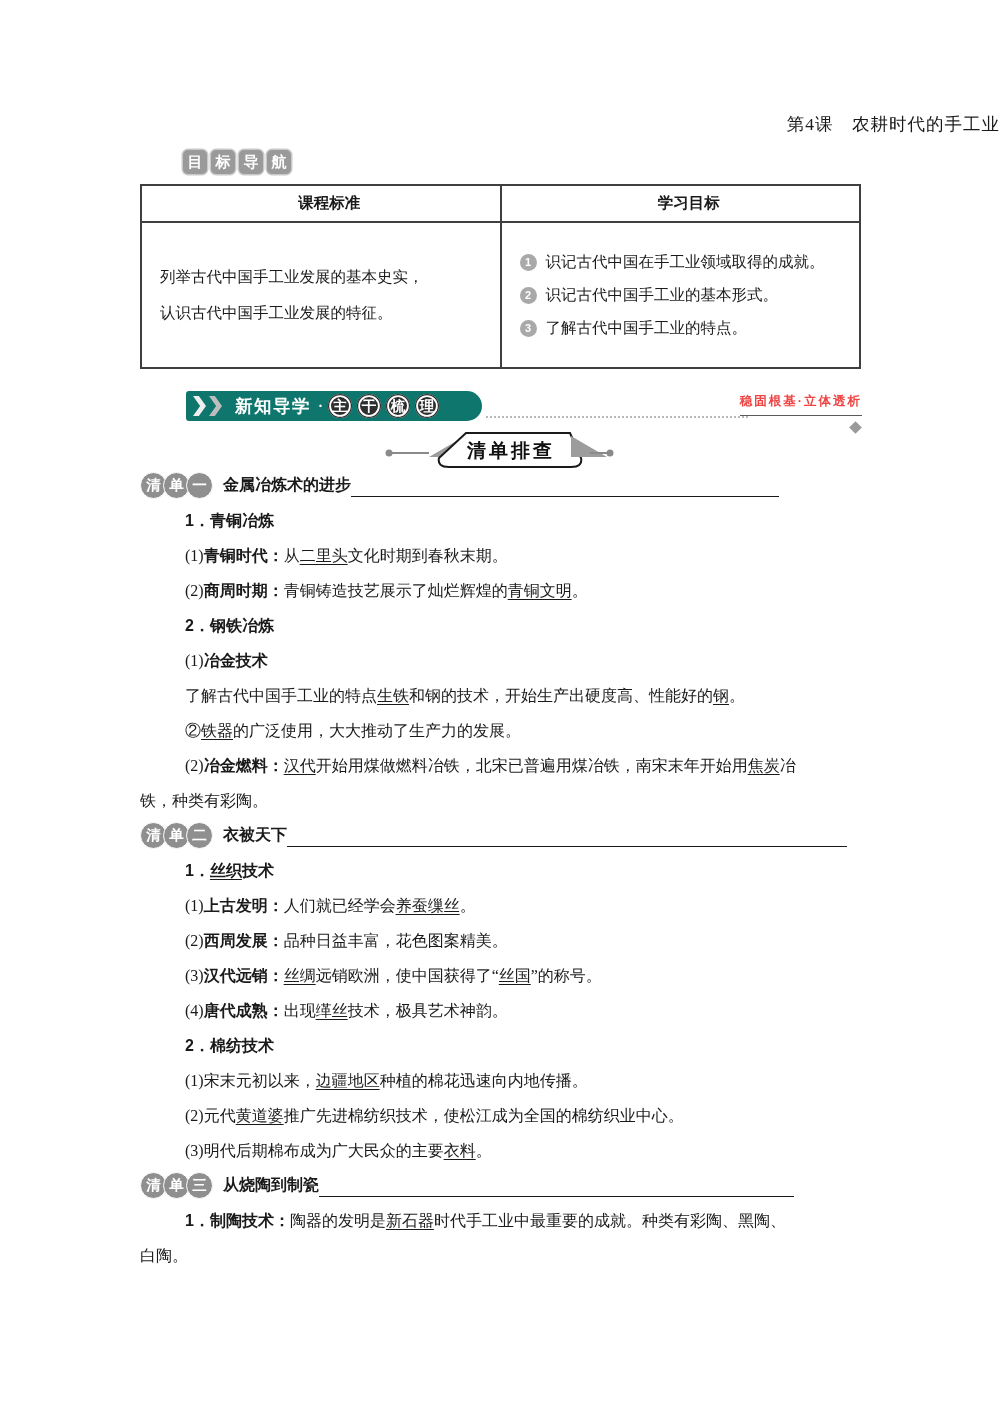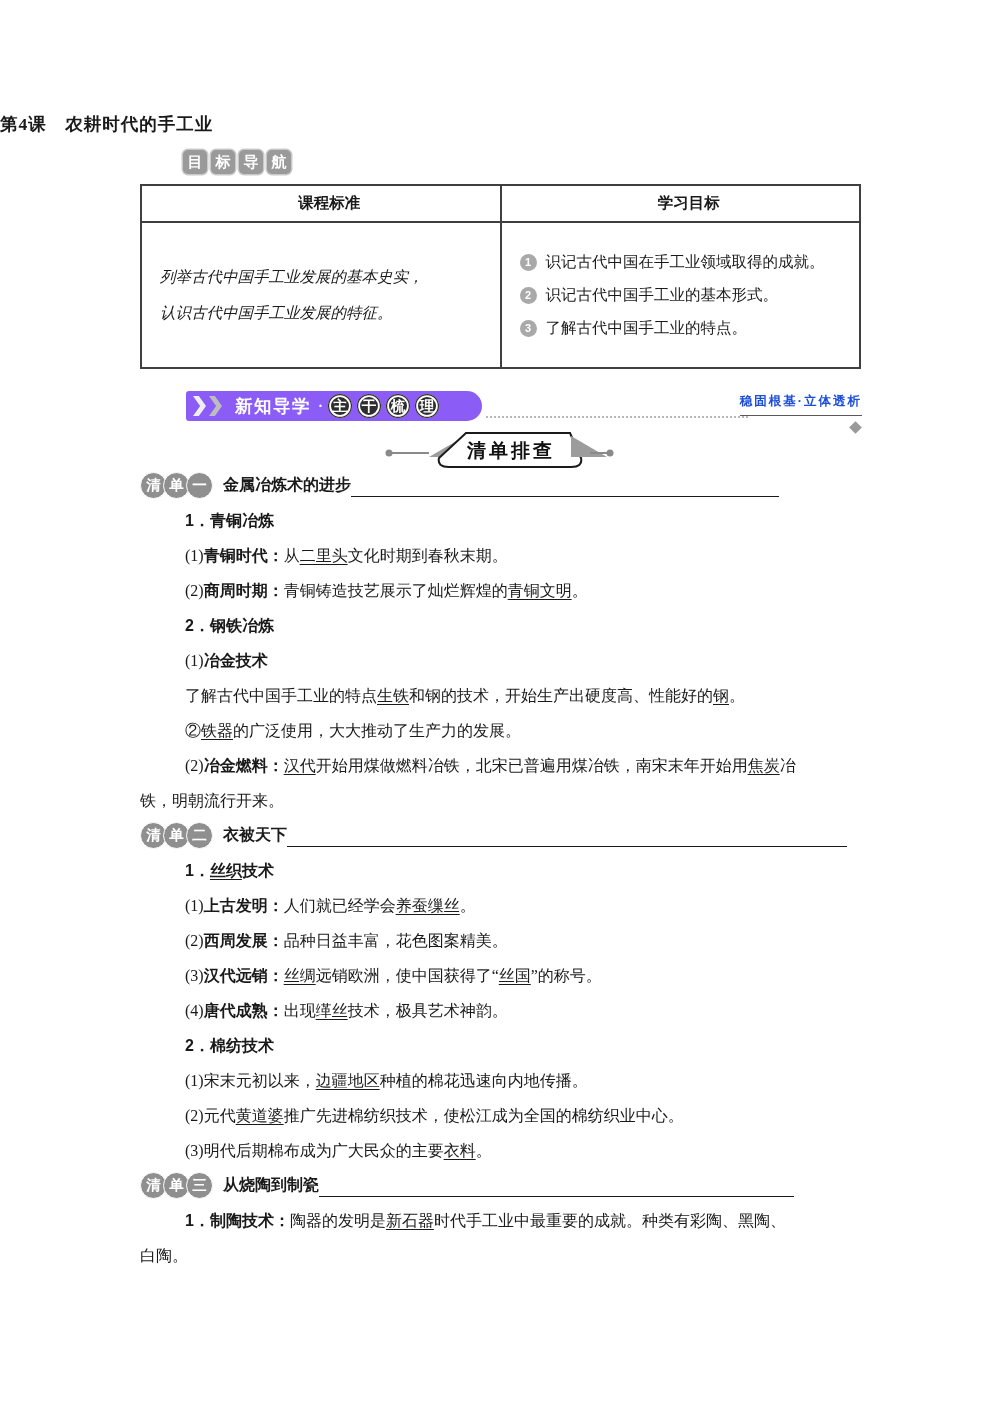--- a/index.html
+++ b/index.html
@@ -1,60 +1,60 @@
 <!DOCTYPE html>
 <html><head>
 <meta charset="utf-8">
 <style>
   html,body{margin:0;padding:0;background:#fff;}
   .page{position:relative;width:1000px;height:1414px;margin:0 auto;background:#ffffff;
         font-family:"Liberation Serif",serif;color:#1a1a1a;overflow:hidden;}
 
   
-  .doc-title{position:absolute;top:112px;left:0;width:100%;text-align:left;
-             font-weight:bold;font-size:17.5px;letter-spacing:1px;}
+  .doc-title{position:absolute;top:112px;left:0;width:100%;text-align:right;
+             font-weight:normal;font-size:17.5px;letter-spacing:1px;}
 
   
   .goal-nav{position:absolute;left:183px;top:150px;display:flex;gap:4px;}
   .tile{width:24px;height:24px;background:#9a9a9a;color:#fff;border-radius:5px;
         font-family:"Liberation Sans",sans-serif;font-weight:bold;font-size:15px;
         line-height:24px;text-align:center;box-shadow:0 0 0 1.5px #c9c9c9;}
 
   
   .info-table{position:absolute;left:140px;top:184px;width:721px;border-collapse:collapse;
               table-layout:fixed;font-family:"Liberation Sans",sans-serif;}
   .info-table th,.info-table td{border:2px solid #3f3f3f;padding-left:18px;}
   .info-table th{height:33px;font-size:15.5px;font-weight:bold;text-align:center;}
   .info-table td{height:140px;vertical-align:middle;font-size:15.5px;}
   .cell-standard{padding:0 8px 0 46px;}
-  .cell-standard p{margin:14px 0;line-height:22px;font-style:italic;}
+  .cell-standard p{margin:14px 0;line-height:22px;}
   .cell-objectives{padding:2px 8px 2px 13px;}
   .obj-item{display:flex;align-items:center;gap:9px;margin:13px 0;line-height:20px;}
   .num-circle{flex:0 0 auto;width:17px;height:17px;border-radius:50%;background:#a9a9a9;
               color:#fff;font-family:"Liberation Sans",sans-serif;font-weight:bold;
               font-size:11px;line-height:17px;text-align:center;}
 
   
   .banner-row{position:absolute;left:140px;top:391px;width:722px;height:34px;}
-  .banner-bar{position:absolute;left:46px;top:0;width:296px;height:30px;background:#8b5cf6;
+  .banner-bar{position:absolute;left:46px;top:0;width:296px;height:30px;background:#0f766e;
               border-radius:3px 15px 15px 3px;display:flex;align-items:center;}
   .chevrons{display:flex;gap:3px;margin-left:7px;}
   .chev{width:13px;height:20px;clip-path:polygon(0 0,45% 0,100% 50%,45% 100%,0 100%,55% 50%);}
   .chev1{background:#efefef;}
   .chev2{background:#bdbdbd;}
   .banner-title{color:#fff;font-family:"Liberation Sans",sans-serif;font-weight:bold;
                 font-size:17.5px;margin-left:13px;letter-spacing:1.5px;}
   .banner-dot{color:#fff;font-weight:bold;margin:0 5px 0 7px;font-size:15px;}
   .coins{display:flex;gap:5px;}
   .coin{width:24px;height:24px;border-radius:50%;background:#2e2e2e;color:#fff;
         font-family:"Liberation Sans",sans-serif;font-weight:bold;font-size:14.5px;
         line-height:24px;text-align:center;
         box-shadow:inset 0 0 0 1.2px #2e2e2e, inset 0 0 0 3px #fff;}
   .tagline{position:absolute;right:0;top:2px;font-family:"Liberation Sans",sans-serif;
-           font-weight:bold;font-size:12.5px;color:#1d4ed8;letter-spacing:2px;
+           font-weight:bold;font-size:12.5px;color:#ef4444;letter-spacing:2px;
            padding-bottom:5px;border-bottom:1.5px solid #5a5a5a;}
   .dotline{position:absolute;left:346px;width:262px;bottom:7px;border-bottom:2px dotted #b8b8b8;}
   .diamond{position:absolute;right:2px;bottom:-7px;width:9px;height:9px;background:#9a9a9a;
            transform:rotate(45deg);}
 
   
   .ribbon{position:absolute;left:384px;top:428px;width:232px;height:44px;}
   .ribbon text{font-family:"Liberation Sans",sans-serif;font-weight:bold;font-size:19px;
                letter-spacing:3px;fill:#111;}
 
@@ -163,21 +163,21 @@
       <span class="blank"></span>
     </div>
     <div class="line"><span class="b">1．青铜冶炼</span></div>
     <div class="line"><span>(1)</span><span class="b">青铜时代：</span><span>从</span><span class="u">二里头</span><span>文化时期到春秋末期。</span></div>
     <div class="line"><span>(2)</span><span class="b">商周时期：</span><span>青铜铸造技艺展示了灿烂辉煌的</span><span class="u">青铜文明</span><span>。</span></div>
     <div class="line"><span class="b">2．钢铁冶炼</span></div>
     <div class="line"><span>(1)</span><span class="b">冶金技术</span></div>
     <div class="line"><span>了解古代中国手工业的特点</span><span class="u">生铁</span><span>和钢的技术，开始生产出硬度高、性能好的</span><span class="u">钢</span><span>。</span></div>
     <div class="line"><span>②</span><span class="u">铁器</span><span>的广泛使用，大大推动了生产力的发展。</span></div>
     <div class="line"><span>(2)</span><span class="b">冶金燃料：</span><span class="u">汉代</span><span>开始用煤做燃料冶铁，北宋已普遍用煤冶铁，南宋末年开始用</span><span class="u">焦炭</span><span>冶</span></div>
-    <div class="line noindent"><span>铁，明朝流行开来。</span></div>
+    <div class="line noindent"><span>铁，种类有彩陶。</span></div>
 
     <div class="list-head s2">
       <span class="badge">
         <span class="badge-c">清</span>
         <span class="badge-c">单</span>
         <span class="badge-c">二</span>
       </span>
       <span class="list-title b">衣被天下</span>
       <span class="blank"></span>
     </div>

